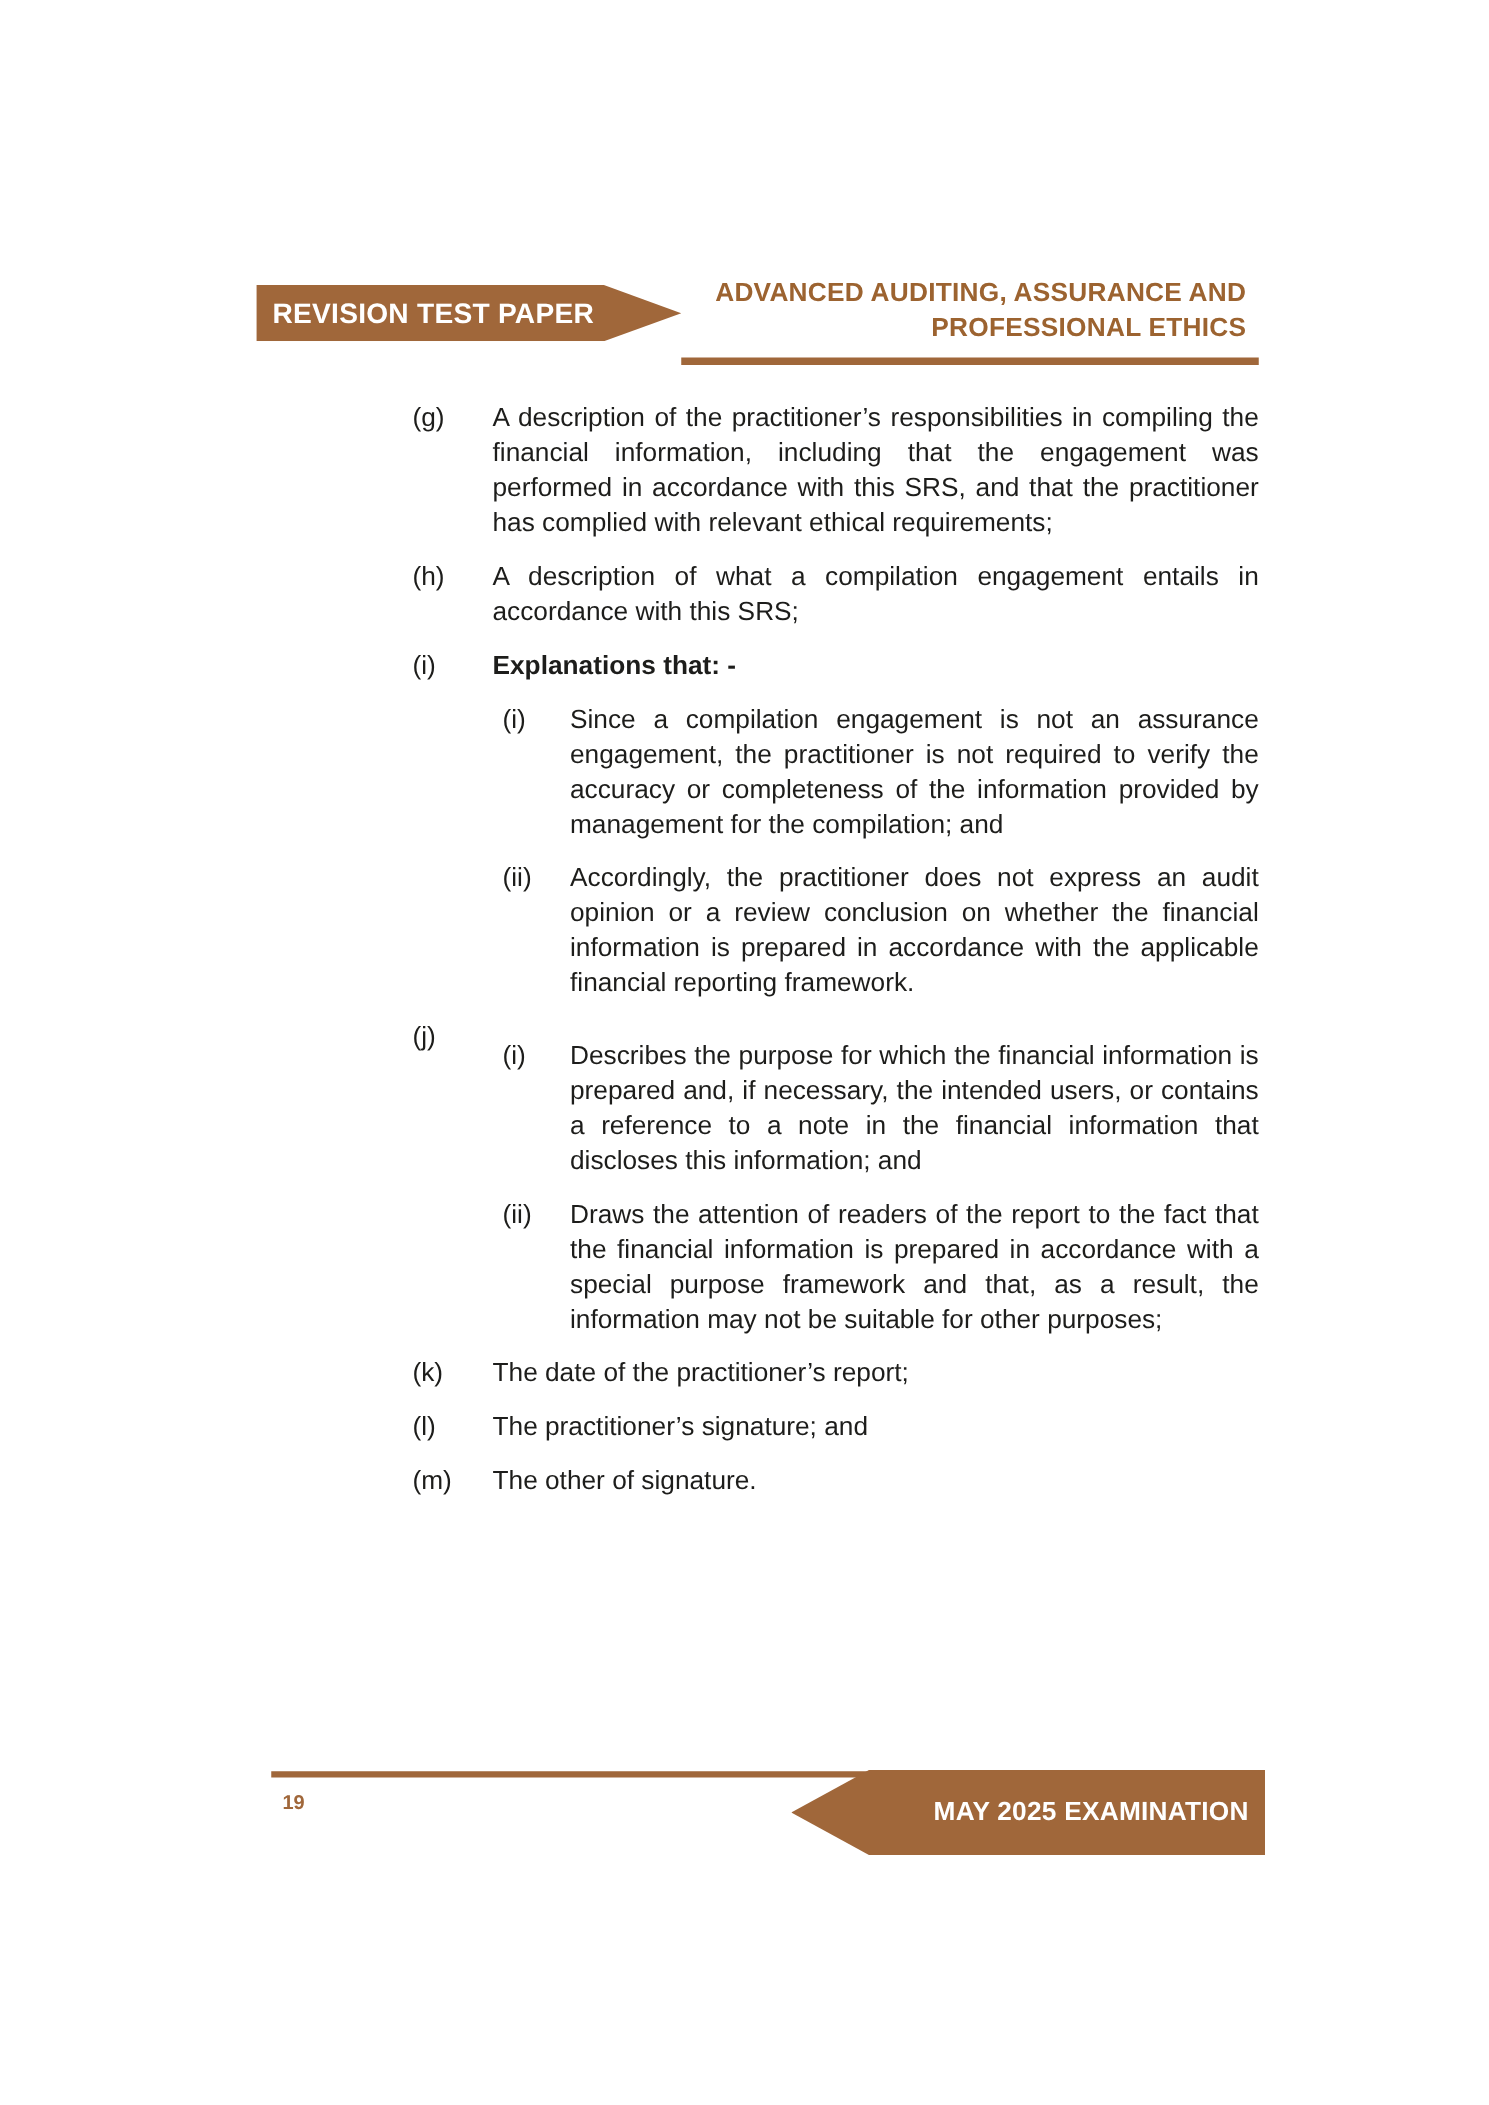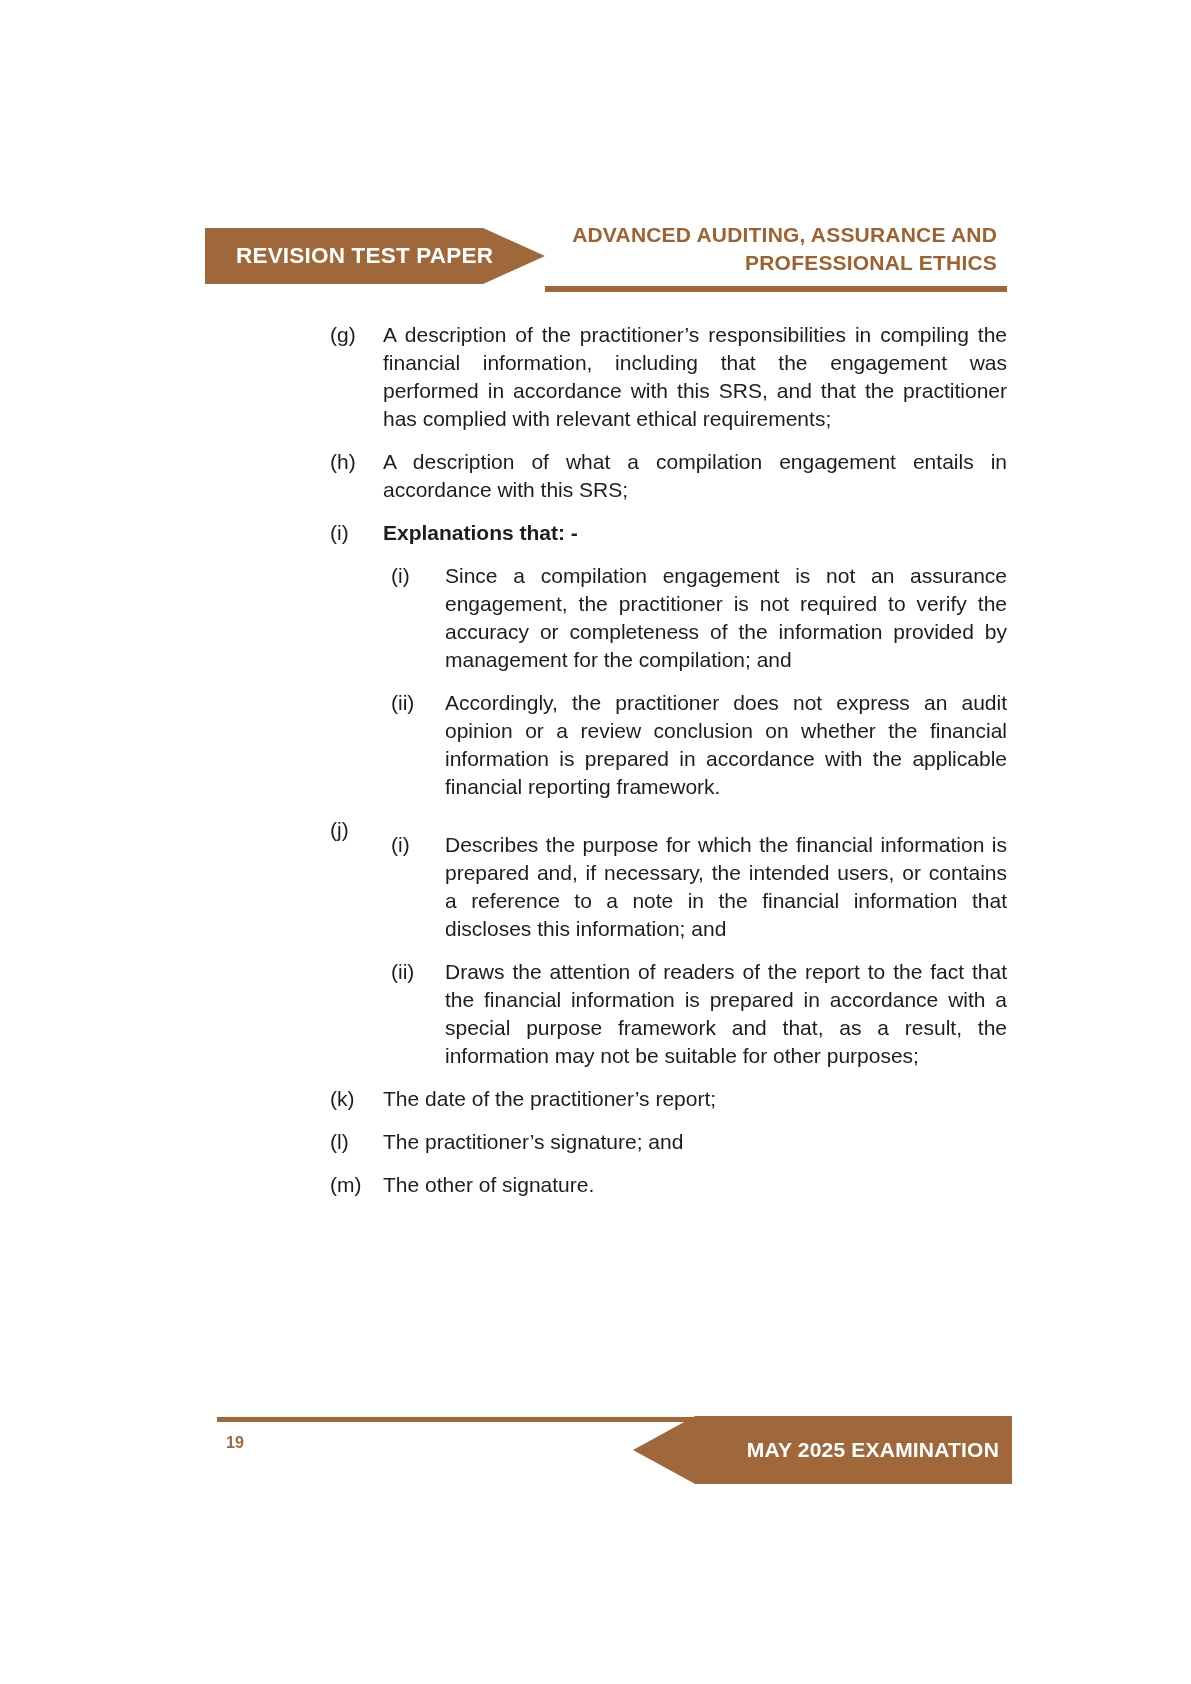--- a/index.html
+++ b/index.html
@@ -11,25 +11,25 @@
     background: #ffffff;
     font-family: "Liberation Sans", sans-serif;
     color: var(--body-text, #1d1d1b);
     overflow: hidden;
   }
 
   
   .hdr-banner {
     position: absolute;
     left: 205px; top: 228px;
-    width: 340px; height: 56px;
+    width: 340px; height: 45px;
     background: var(--accent, #a0673a);
     clip-path: polygon(0 0, 81.8% 0, 100% 50%, 81.8% 100%, 0 100%);
     display: flex; align-items: center;
-    padding-left: 31px;
+    padding-left: 13px;
   }
   .hdr-banner span {
     color: #ffffff; font-weight: bold; font-size: 22.5px;
     letter-spacing: 0.2px; white-space: nowrap;
   }
   .hdr-title {
     position: absolute;
     right: 194px; top: 221px;
     text-align: right;
     color: var(--title-text, #9c6330);
@@ -45,21 +45,21 @@
 
   
   .content {
     position: absolute;
     left: 330px; top: 321px;
     width: 677px;
     font-size: 21px; line-height: 28px;
   }
   .item { display: flex; margin-bottom: 15px; }
   .item-label { flex: 0 0 53px; }
-  .item-text  { flex: 1; text-align: justify; text-align-last: left; }
+  .item-text  { flex: 1; text-align: justify; text-align-last: left; margin-left: 11px; }
   .item-heading { font-weight: bold; }
   .sublist { margin-left: 8px; }
   .subitem { display: flex; margin-top: 15px; }
   .sub-label { flex: 0 0 54px; }
   .sub-text  { flex: 1; text-align: justify; text-align-last: left; }
 
   
   .ftr-rule {
     position: absolute;
     left: 217px; top: 1417px;

